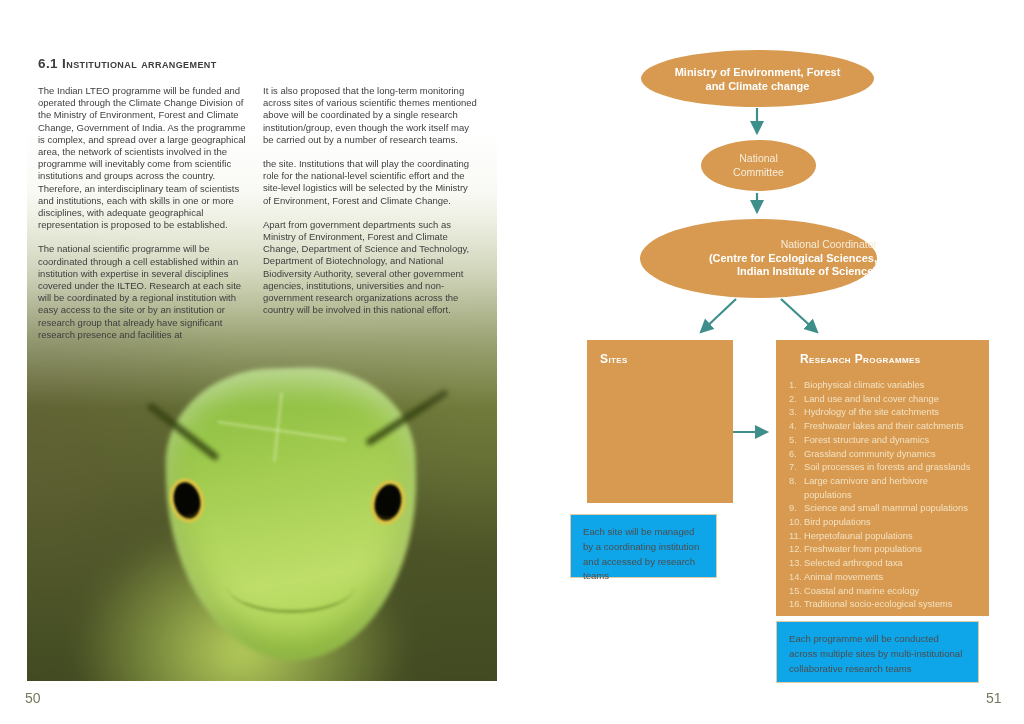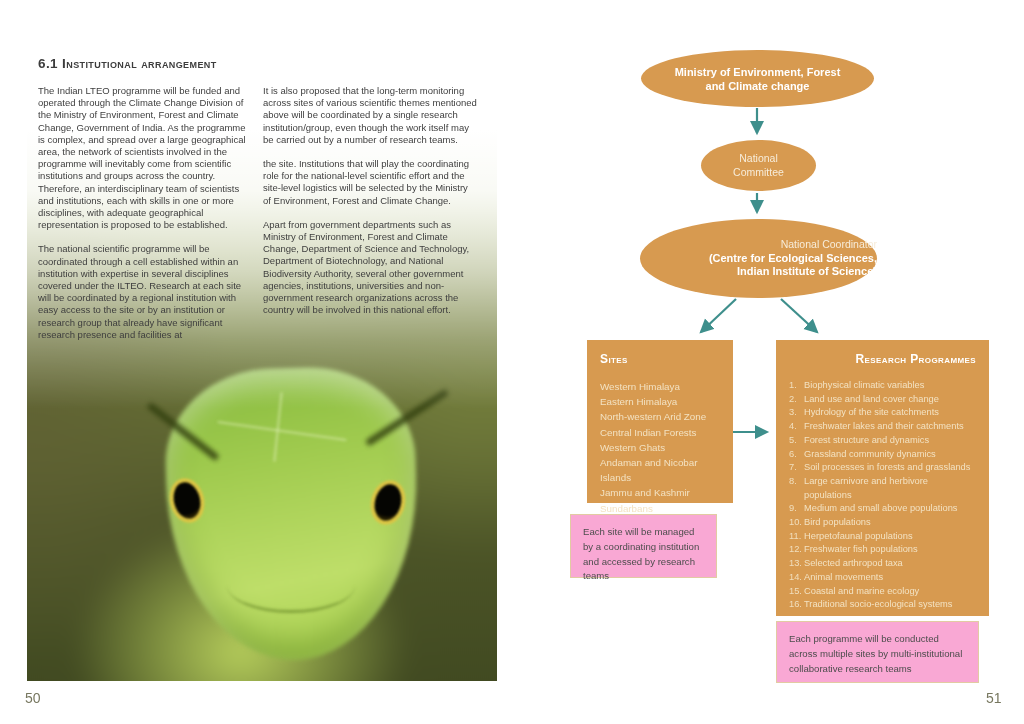--- a/index.html
+++ b/index.html
@@ -82,27 +82,27 @@
   .obox{
     position:absolute;background:#D79A50;z-index:2;color:#F3E2C2;
     padding:12px 13px;box-sizing:border-box;
   }
   .sites-box{left:570px;top:340px;width:146px;height:163px;margin-left:17px;}
   .prog-box{left:776px;top:340px;width:213px;height:276px;}
   .obox .box-title{
     color:#ffffff;font-weight:bold;font-variant:small-caps;
     font-size:12px;letter-spacing:.4px;margin:0 0 13px 0;
   }
-  .prog-box .box-title{margin-left:17px;text-align:right;}
+  .prog-box .box-title{margin-left:11px;}
   .sites-list{list-style:none;margin:0;padding:0;font-size:9.8px;line-height:15.2px;}
   .prog-list{list-style:none;margin:0;padding:0;font-size:9.3px;line-height:13.7px;}
   .prog-list li{display:flex;}
   .prog-list .num{width:15px;flex:none;opacity:.95;}
   .note{
-    position:absolute;background:#f9a8d4;border:1px solid #E2CBA2;z-index:2;
+    position:absolute;background:#0ea5e9;border:1px solid #E2CBA2;z-index:2;
     color:#4d4d4d;font-size:9.6px;line-height:14.8px;
     padding:10px 12px;box-sizing:border-box;
   }
   .note-sites{left:570px;top:514px;width:147px;height:64px;}
   .note-prog{left:776px;top:621px;width:203px;height:62px;}
   .arrows{position:absolute;left:0;top:0;width:1024px;height:724px;z-index:1;pointer-events:none;}
 </style>
 </head>
 <body>
 
@@ -161,30 +161,20 @@
 </div>
 
 <div class="ellipse el-coordinator">
   <span class="l1">National Coordinator</span>
   <span class="lb">(Centre for Ecological Sciences,</span>
   <span class="lb">Indian Institute of Science)</span>
 </div>
 
 <div class="obox sites-box">
   <div class="box-title">Sites</div>
-  <ul class="sites-list">
-      <li>Western Himalaya</li>
-      <li>Eastern Himalaya</li>
-      <li>North-western Arid Zone</li>
-      <li>Central Indian Forests</li>
-      <li>Western Ghats</li>
-      <li>Andaman and Nicobar Islands</li>
-      <li>Jammu and Kashmir</li>
-      <li>Sundarbans</li>
-    </ul>
 </div>
 
 <div class="obox prog-box">
   <div class="box-title">Research Programmes</div>
   <ol class="prog-list">
       <li>
         <span class="num">1.</span>
         <span>Biophysical climatic variables</span>
       </li>
       <li>
@@ -210,33 +200,33 @@
       <li>
         <span class="num">7.</span>
         <span>Soil processes in forests and grasslands</span>
       </li>
       <li>
         <span class="num">8.</span>
         <span>Large carnivore and herbivore populations</span>
       </li>
       <li>
         <span class="num">9.</span>
-        <span>Medium and small above populations</span>
+        <span>Science and small mammal populations</span>
       </li>
       <li>
         <span class="num">10.</span>
         <span>Bird populations</span>
       </li>
       <li>
         <span class="num">11.</span>
         <span>Herpetofaunal populations</span>
       </li>
       <li>
         <span class="num">12.</span>
-        <span>Freshwater fish populations</span>
+        <span>Freshwater from populations</span>
       </li>
       <li>
         <span class="num">13.</span>
         <span>Selected arthropod taxa</span>
       </li>
       <li>
         <span class="num">14.</span>
         <span>Animal movements</span>
       </li>
       <li>

